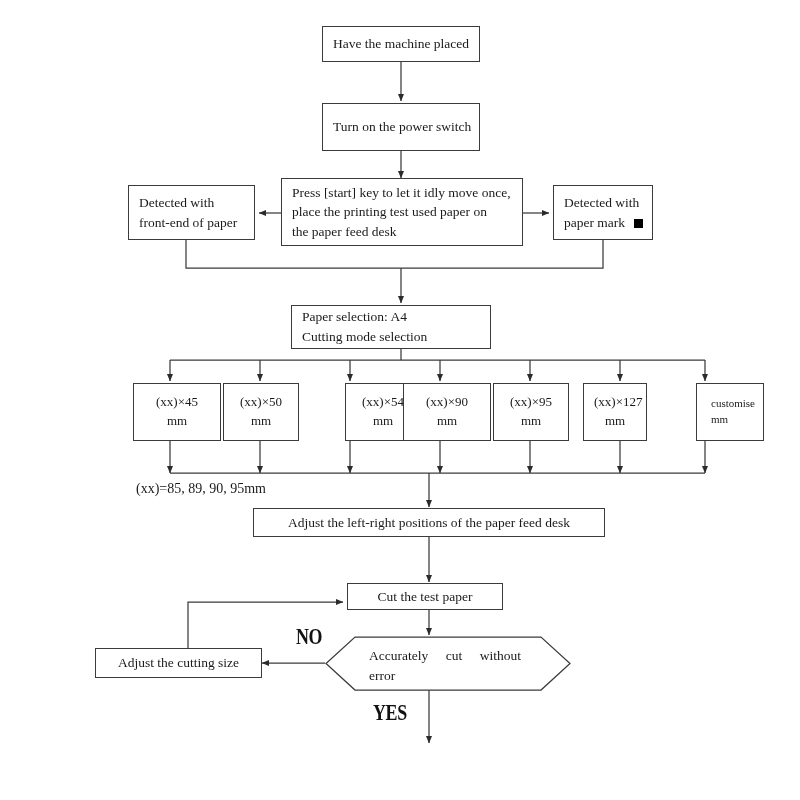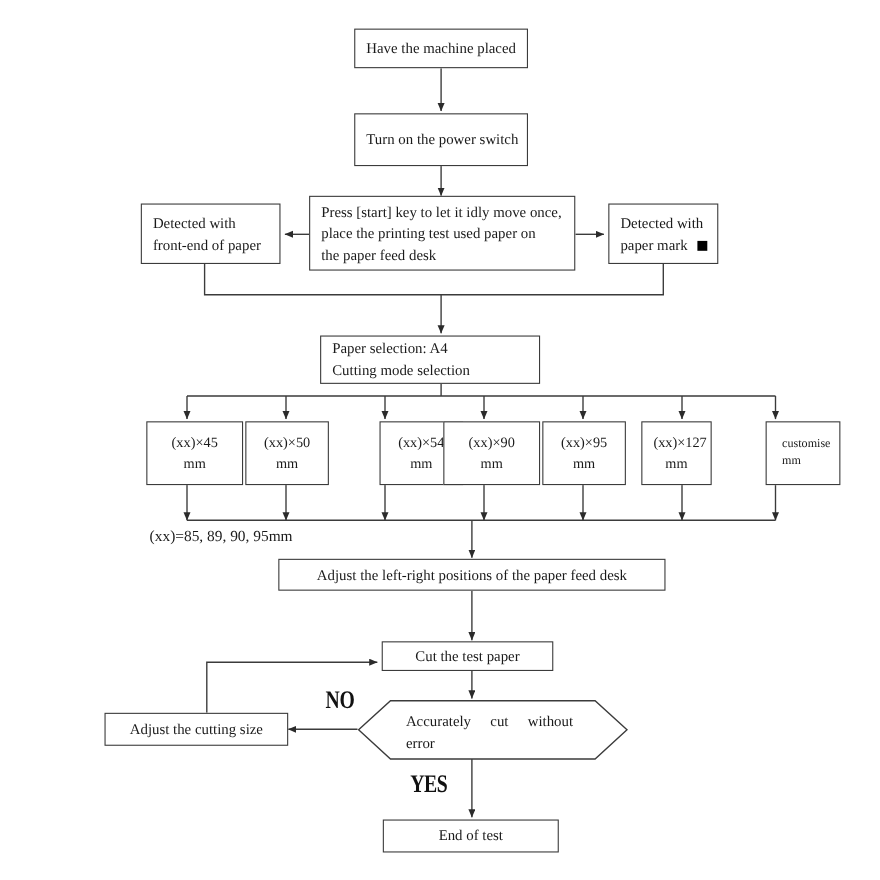--- a/index.html
+++ b/index.html
@@ -266,19 +266,14 @@
   <div class="branchlabel" style="left:296px; top:624px;">NO</div>
 
   <div class="branchlabel" style="left:373px; top:700px;">YES</div>
 
   <div class="node center" style="left:95px; top:648px; width:167px; height:30px;">
     <div class="pad">
         <span class="line">Adjust the cutting size</span>
       </div>
   </div>
 
-  <div class="node center" style="left:348px; top:745px; width:160px; height:30px;">
-    <div class="pad">
-        <span class="line">End of test</span>
-      </div>
-  </div>
 
 </div>
 
 </body></html>

